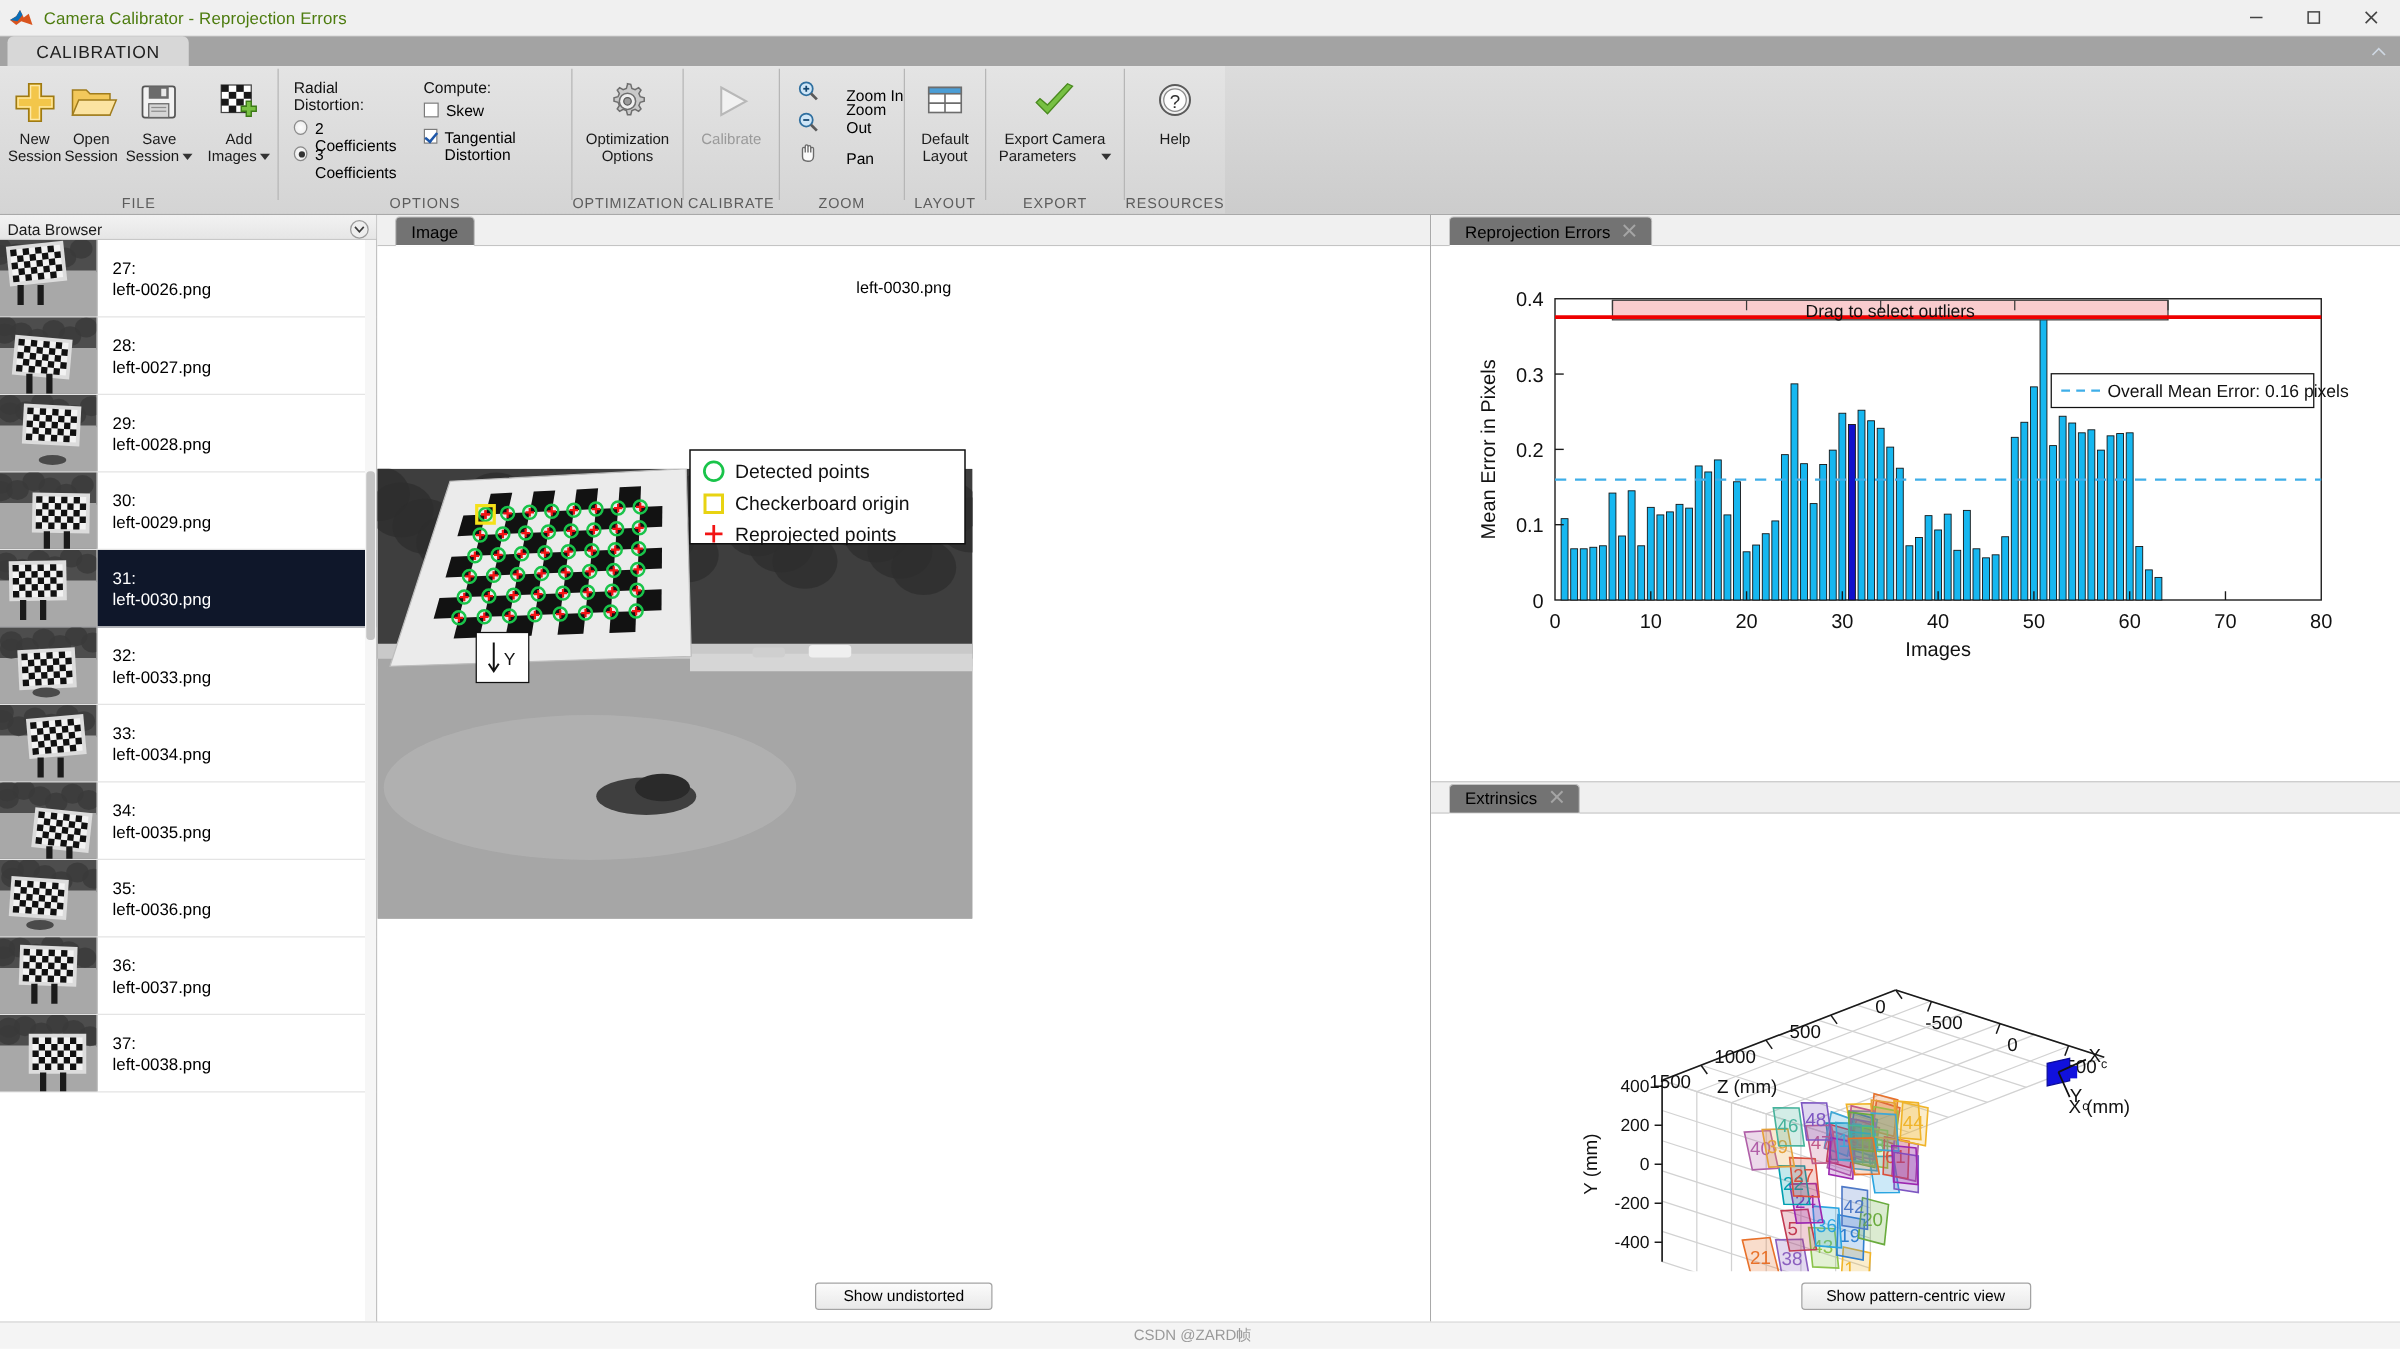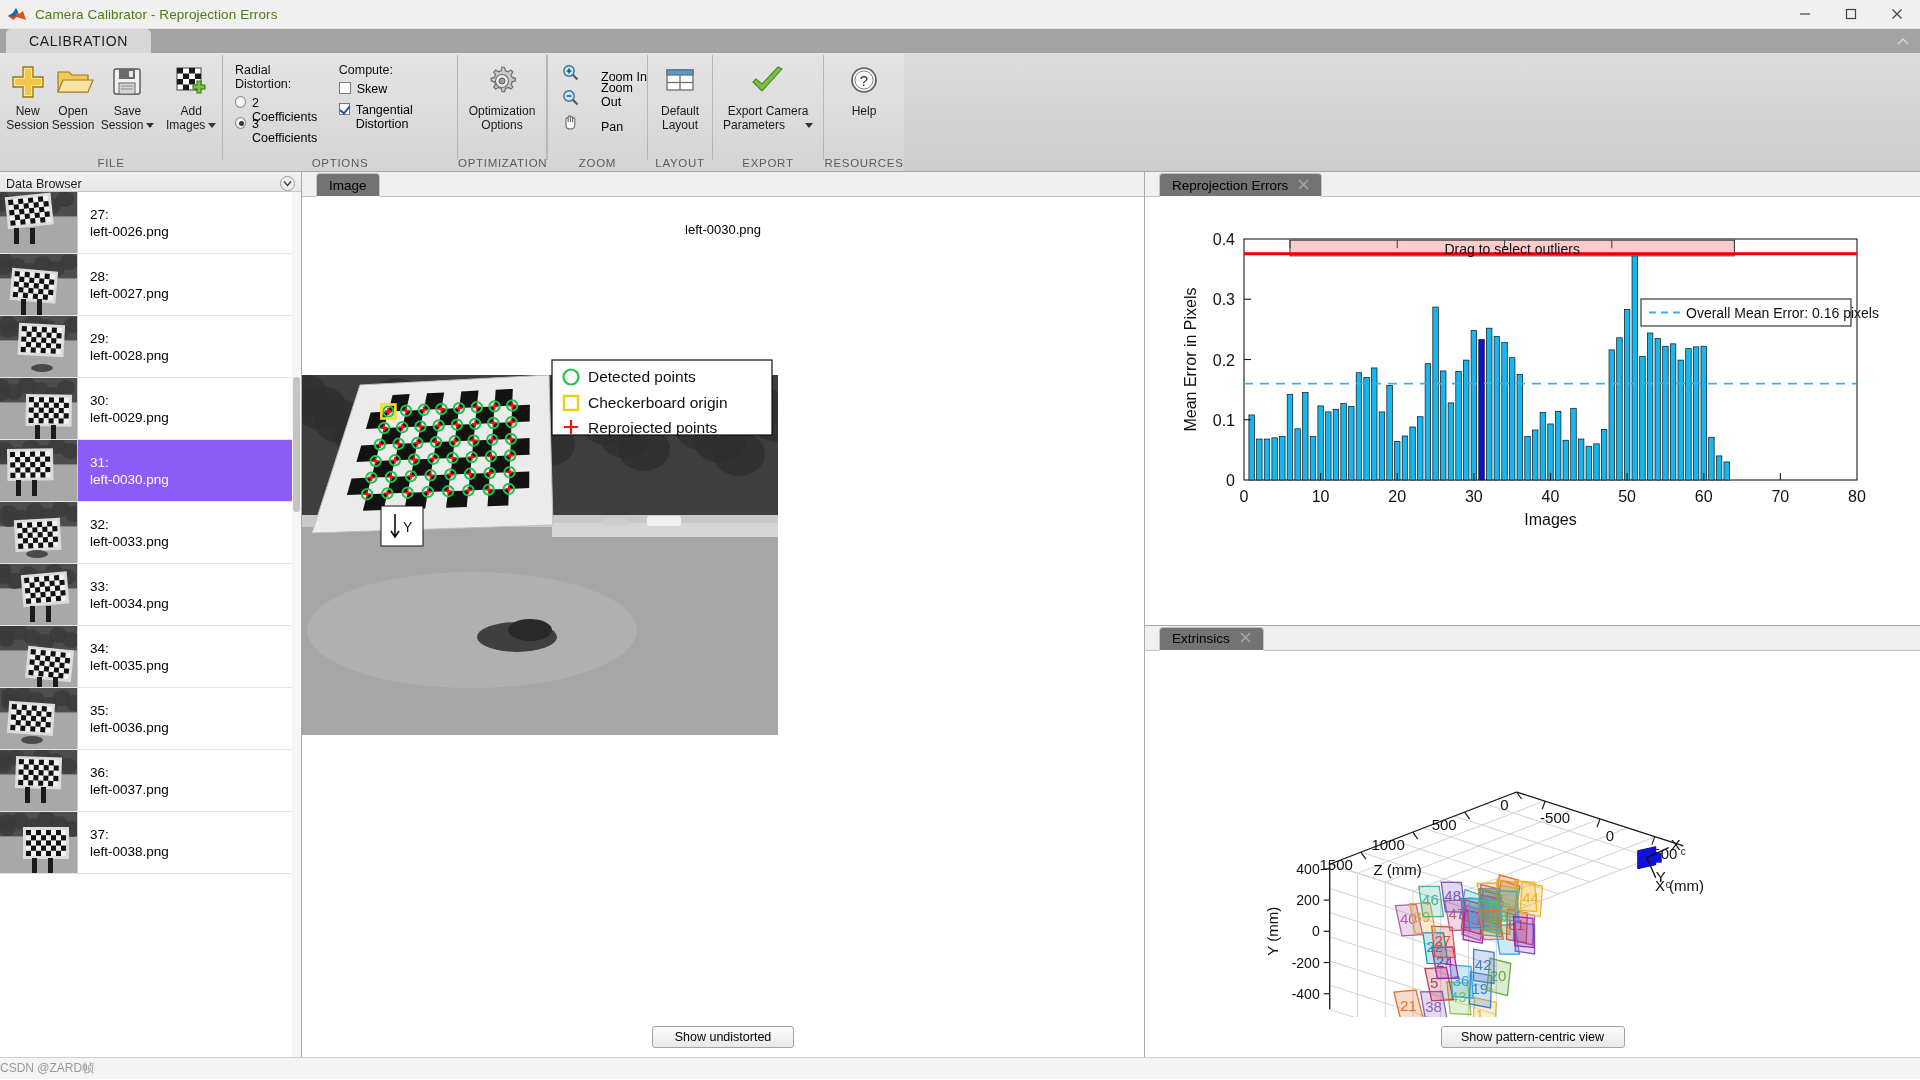--- a/index.html
+++ b/index.html
@@ -71,21 +71,21 @@
   #workspace { display:flex; height:calc(1080px - 29px - 24px - 120px - 22px); }
   
   #databrowser { width:302px; border-right:1px solid #a9a9a9; display:flex; flex-direction:column; background:#fff;}
   #db-header { height:20px; background:linear-gradient(#f2f2f2,#e6e6e6); border-bottom:1px solid #c8c8c8;
                display:flex; align-items:flex-end; padding:0 6px; font-size:12.5px; color:#1b1b1b;}
   #db-header .spacer{flex:1;}
   .db-dd { width:15px;height:15px;border:1px solid #9a9a9a;border-radius:50%;background:#eee;
            display:flex;align-items:center;justify-content:center;}
   #db-list { flex:1; overflow:hidden; position:relative; }
   .db-item { height:62px; display:flex; align-items:stretch; border-bottom:1px solid #e4e4e4; }
-  .db-item.selected { background:#8b5cf6; color:#fff; }
+  .db-item.selected { background:#0f172a; color:#fff; }
   .db-thumb { width:78px; height:100%; background:#777; border-right:1px solid #ccc; position:relative; overflow:hidden;}
   .db-label { padding-left:12px; display:flex; flex-direction:column; justify-content:center;
               font-size:13.5px; line-height:17px; }
   #db-scroll { position:absolute; right:0; top:0; width:9px; height:100%; background:#f6f6f6; }
   #db-thumbbar { position:absolute; right:1px; width:7px; background:#c4c4c4; border-radius:3px; }
   
   #center { flex:1; display:flex; flex-direction:column; border-right:1px solid #a9a9a9; background:#fff;}
   .tabstrip { height:25px; background:#f0f0f0; border-bottom:1px solid #c4c4c4; display:flex; align-items:flex-end; padding-left:14px;}
   .ptab { height:24px; background:#737373; border:1px solid #c4c4c4; border-bottom:1px solid #fff;
           border-top-left-radius:4px; border-top-right-radius:4px;
@@ -96,21 +96,21 @@
   .panel-footer { height:40px; display:flex; align-items:center; justify-content:center; background:#fff;}
   .pbtn { height:22px; min-width:142px; background:linear-gradient(#fbfbfb,#e9e9e9); border:1px solid #a3a3a3;
           border-radius:3px; font-size:12.5px; display:flex;align-items:center;justify-content:center; padding:0 12px;}
   
   #right { width:775px; display:flex; flex-direction:column; background:#fff;}
   #rtop { height:calc(50% + 11px); display:flex; flex-direction:column; border-bottom:1px solid #a9a9a9;}
   #rbot { flex:1; display:flex; flex-direction:column;}
   .plotarea { flex:1; position:relative; background:#fff; overflow:hidden;}
   
   #statusbar { height:22px; background:#f4f4f4; border-top:1px solid #d0d0d0; display:flex; align-items:center;
-               justify-content:flex-start; padding-right:12px; font-size:12px; color:#9a9a9a;}
+               justify-content:center; padding-right:12px; font-size:12px; color:#9a9a9a;}
   svg { overflow:visible; }
 </style>
 </head>
 <body>
 
 <div id="titlebar">
   <div class="tb-icon">
     <svg width="20" height="18" viewBox="0 0 20 18">
       <path d="M1 11 L6 8 L9 3 L12 9 L16 6 L19 15 L10 12 L6 15 Z" fill="#d9541e"></path>
       <path d="M1 11 L6 8 L9 3 L11 7 L7 12 Z" fill="#0b6fb8"></path>
@@ -256,20 +256,33 @@
           </svg>
         </div>
         <span>Optimization</span>
         <span>Options</span>
       </div>
     </div>
     <div class="rlabel">OPTIMIZATION</div>
   </div>
   <div class="sep"></div>
 
+  <div class="rgroup" style="width:76px;">
+    <div class="rcontent" style="justify-content:center;">
+      <div class="bigbtn disabled" style="width:74px;">
+        <div class="ico">
+          <svg width="36" height="34" viewBox="0 0 36 34">
+            <path d="M10 6 L30 17 L10 28 Z" fill="#f1f1f1" stroke="#b8b8b8" stroke-width="1.6"></path>
+          </svg>
+        </div>
+        <span>Calibrate</span>
+      </div>
+    </div>
+    <div class="rlabel">CALIBRATE</div>
+  </div>
   <div class="sep"></div>
 
   <div class="rgroup" style="width:99px;">
     <div class="rcontent" style="flex-direction:column; padding-left:8px; padding-top:6px; align-items:flex-start;">
       <div class="smallrow">
         <span>
           <svg width="17" height="17" viewBox="0 0 17 17">
             <circle cx="7" cy="7" r="5.2" fill="#cfe6f7" stroke="#2f6f9f" stroke-width="1.4"></circle>
             <line x1="10.8" y1="10.8" x2="15.5" y2="15.5" stroke="#5a5a5a" stroke-width="2.2"></line>
             <line x1="4.6" y1="7" x2="9.4" y2="7" stroke="#14466f" stroke-width="1.4"></line>

